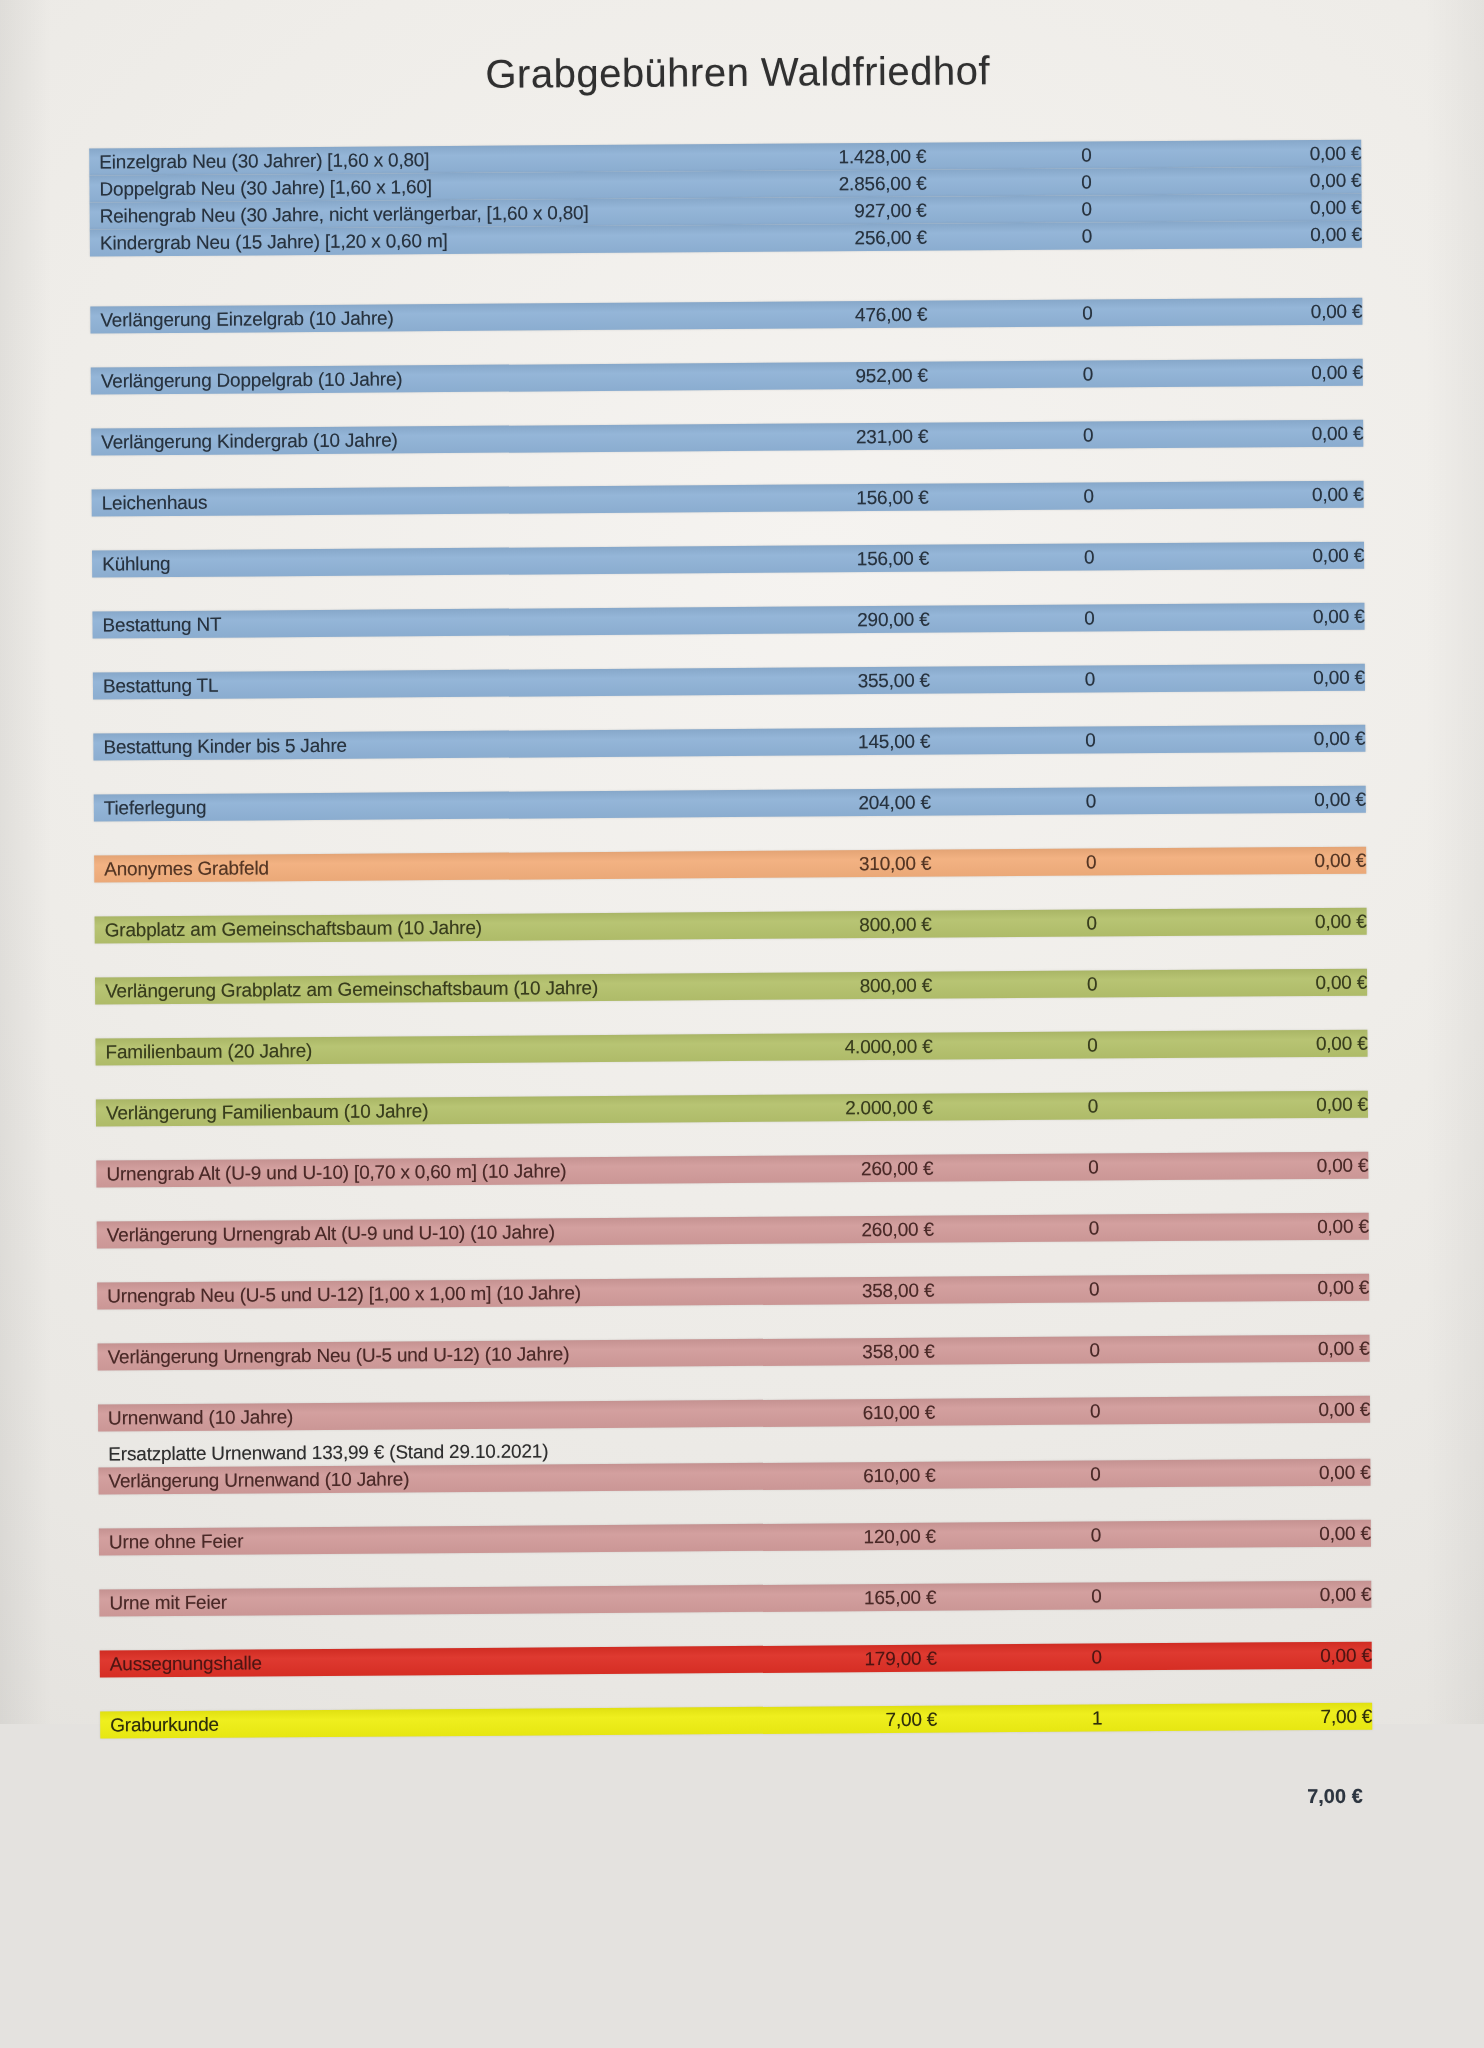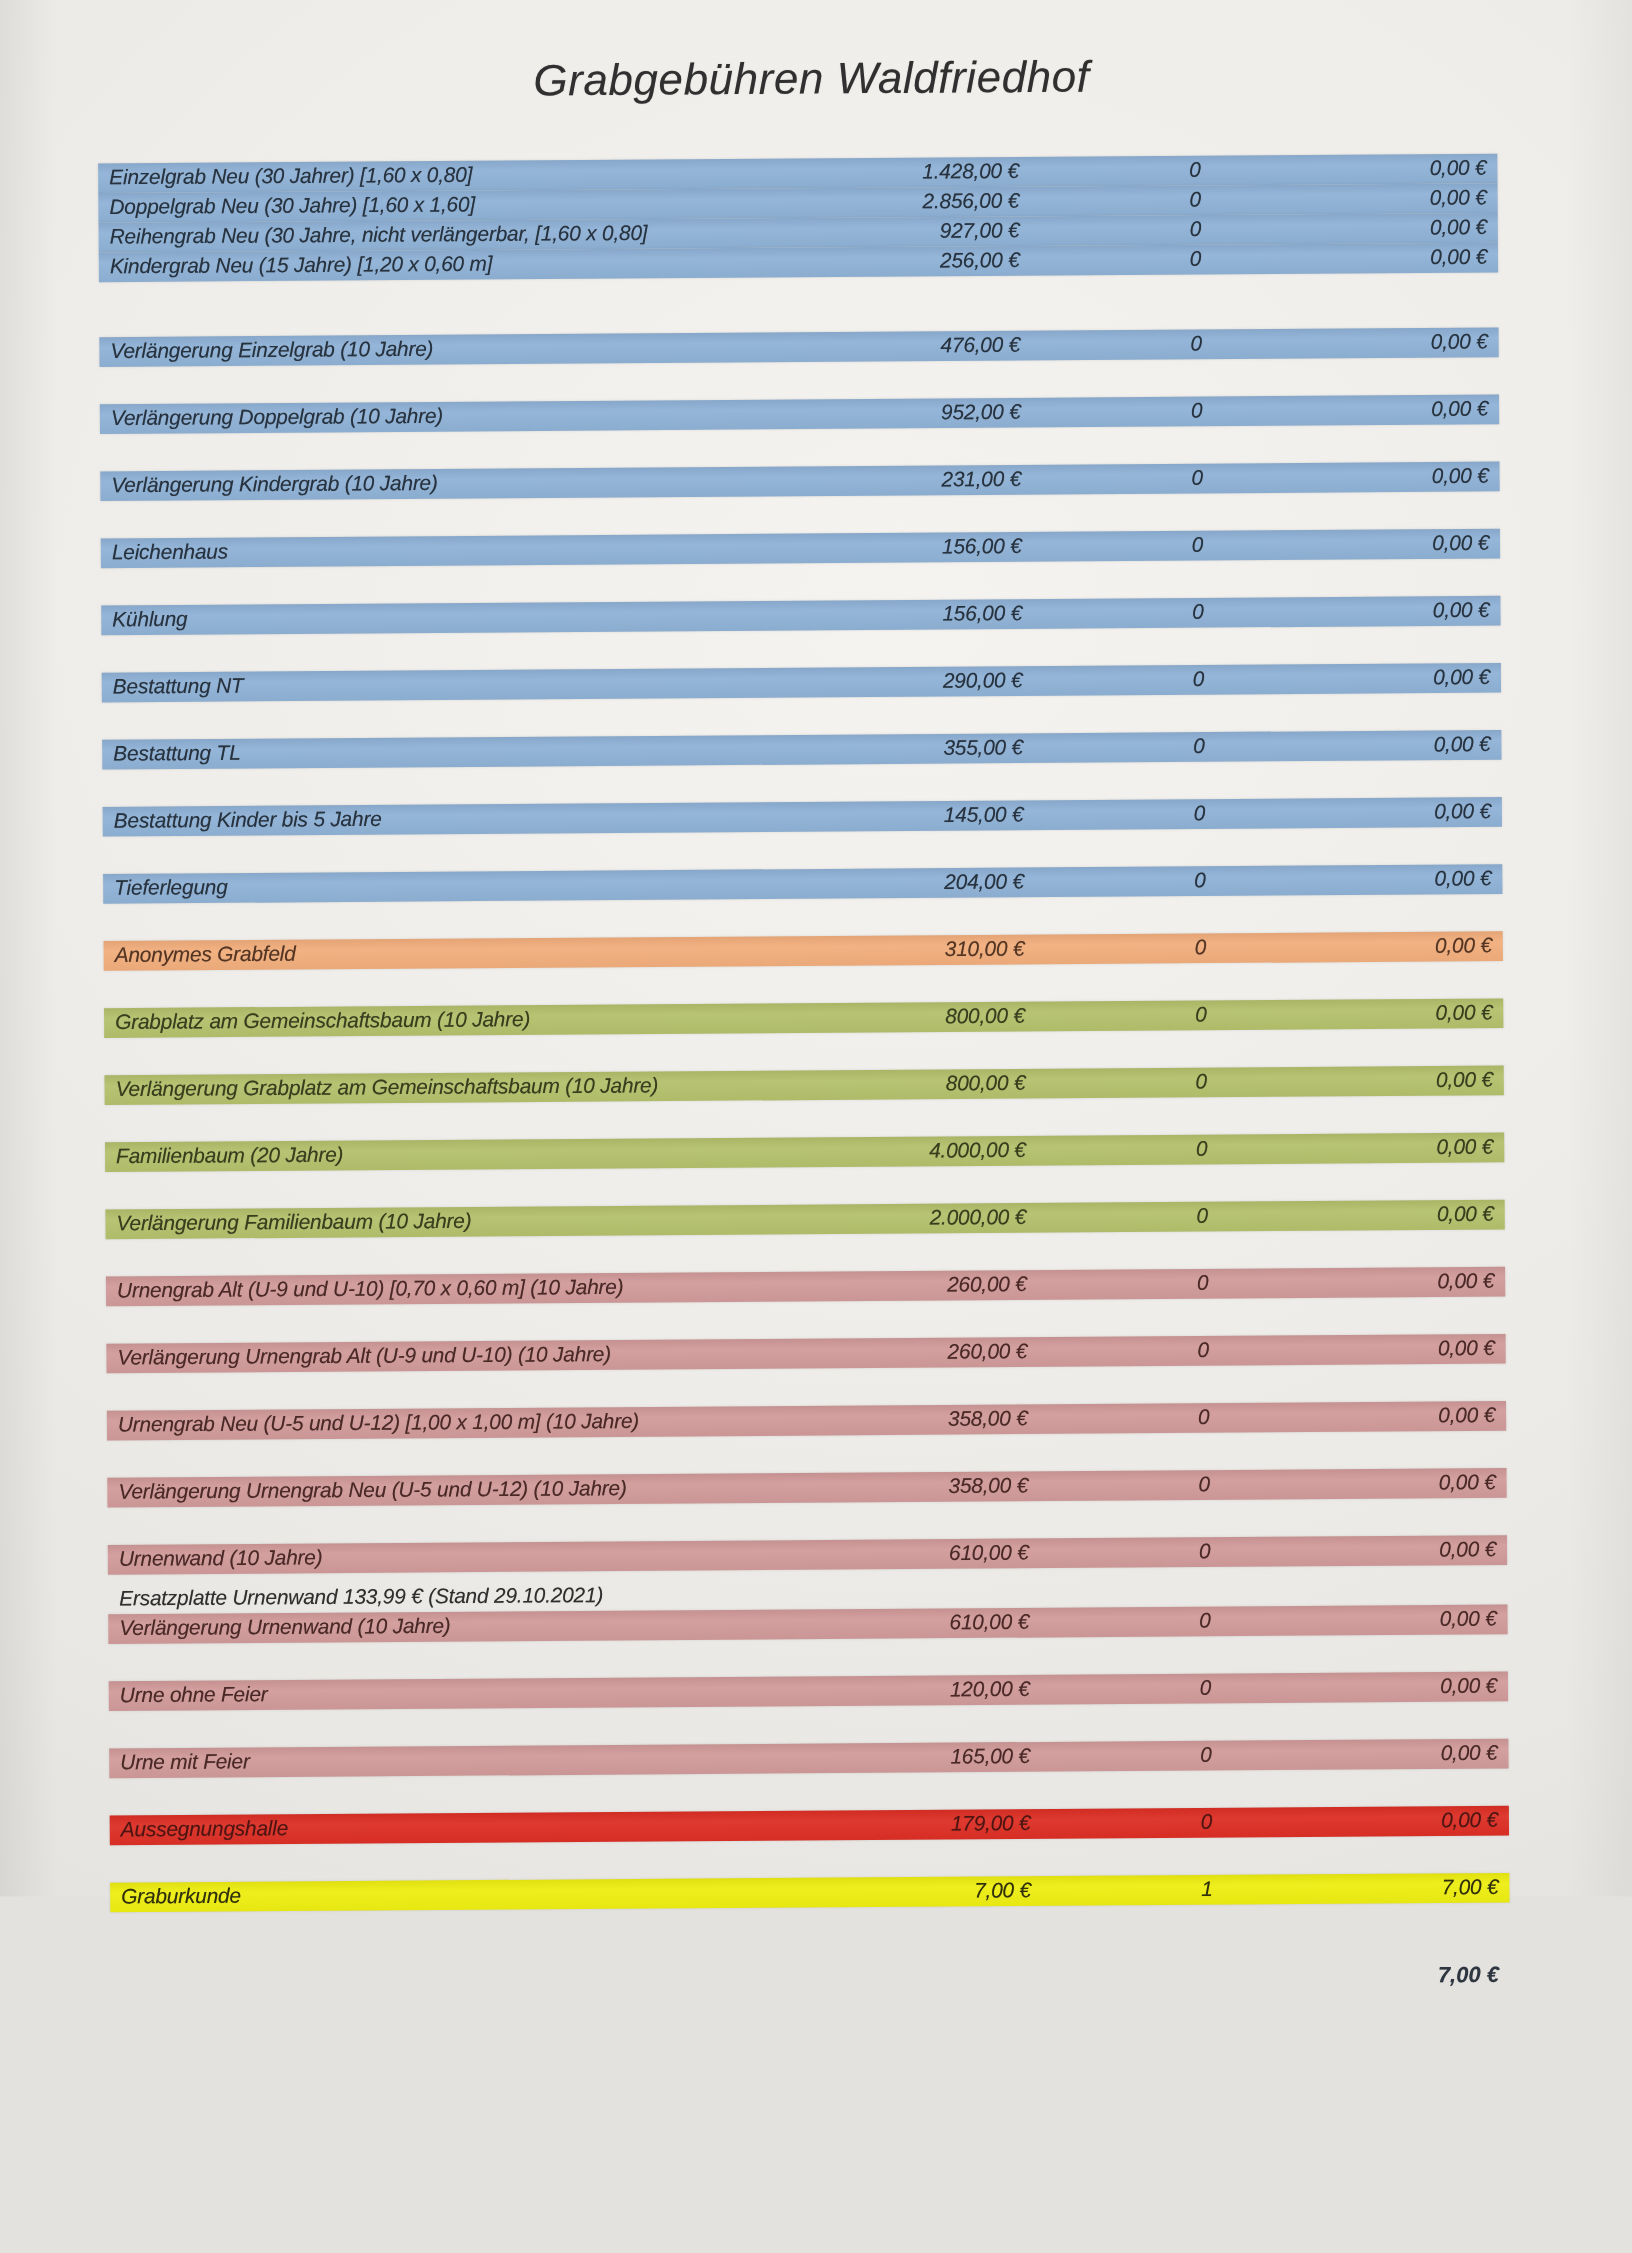--- a/index.html
+++ b/index.html
@@ -8,21 +8,20 @@
     background:#e4e2df;
     font-family:"Liberation Sans","DejaVu Sans",sans-serif;
     overflow:hidden;
   }
   .sheet{
     position:relative;width:1484px;height:1724px;
     background:
       linear-gradient(90deg, rgba(0,0,0,0.06) 0%, rgba(0,0,0,0) 3.5%),
       linear-gradient(270deg, rgba(0,0,0,0.045) 0%, rgba(0,0,0,0) 4%),
       radial-gradient(130% 95% at 55% 32%, #f5f3f0 0%, #efede9 40%, #e9e7e3 70%, #e0deda 100%);
-    font-style: italic;
   }
   .page-inner{
     position:absolute;inset:0;
     transform:rotate(-0.4deg);
     transform-origin:50% 40%;
   }
   .title{
     padding-top:52px;
     text-align:center;
     font-size:40px;
@@ -45,21 +44,21 @@
     font-size:19px;
     letter-spacing:-0.2px;
     text-shadow:0 0 0.7px rgba(50,50,50,0.45);
     box-shadow:0 0 2px rgba(120,120,120,0.25);
     background-image:linear-gradient(180deg, rgba(0,0,0,0.06), rgba(255,255,255,0.05) 35%, rgba(0,0,0,0.03));
   }
   .cell{white-space:nowrap;overflow:visible;}
   .cell.label{padding-left:10px;}
   .cell.price{text-align:right;}
   .cell.qty{text-align:center;}
-  .cell.total{text-align:right;padding-right:10px;}
+  .cell.total{text-align:right;}
   .c-blue  {background-color:var(--c-blue);  color:#26323f;}
   .c-orange{background-color:var(--c-orange);color:#553522;}
   .c-green {background-color:var(--c-green); color:#383d1b;}
   .c-rose  {background-color:var(--c-rose);  color:#4b2826;}
   .c-red   {background-color:var(--c-red);   color:#511310;}
   .c-yellow{background-color:var(--c-yellow);color:#2f2f08;}
   .note-row{
     margin-top:10px;
     height:26px;
     display:flex;align-items:center;

